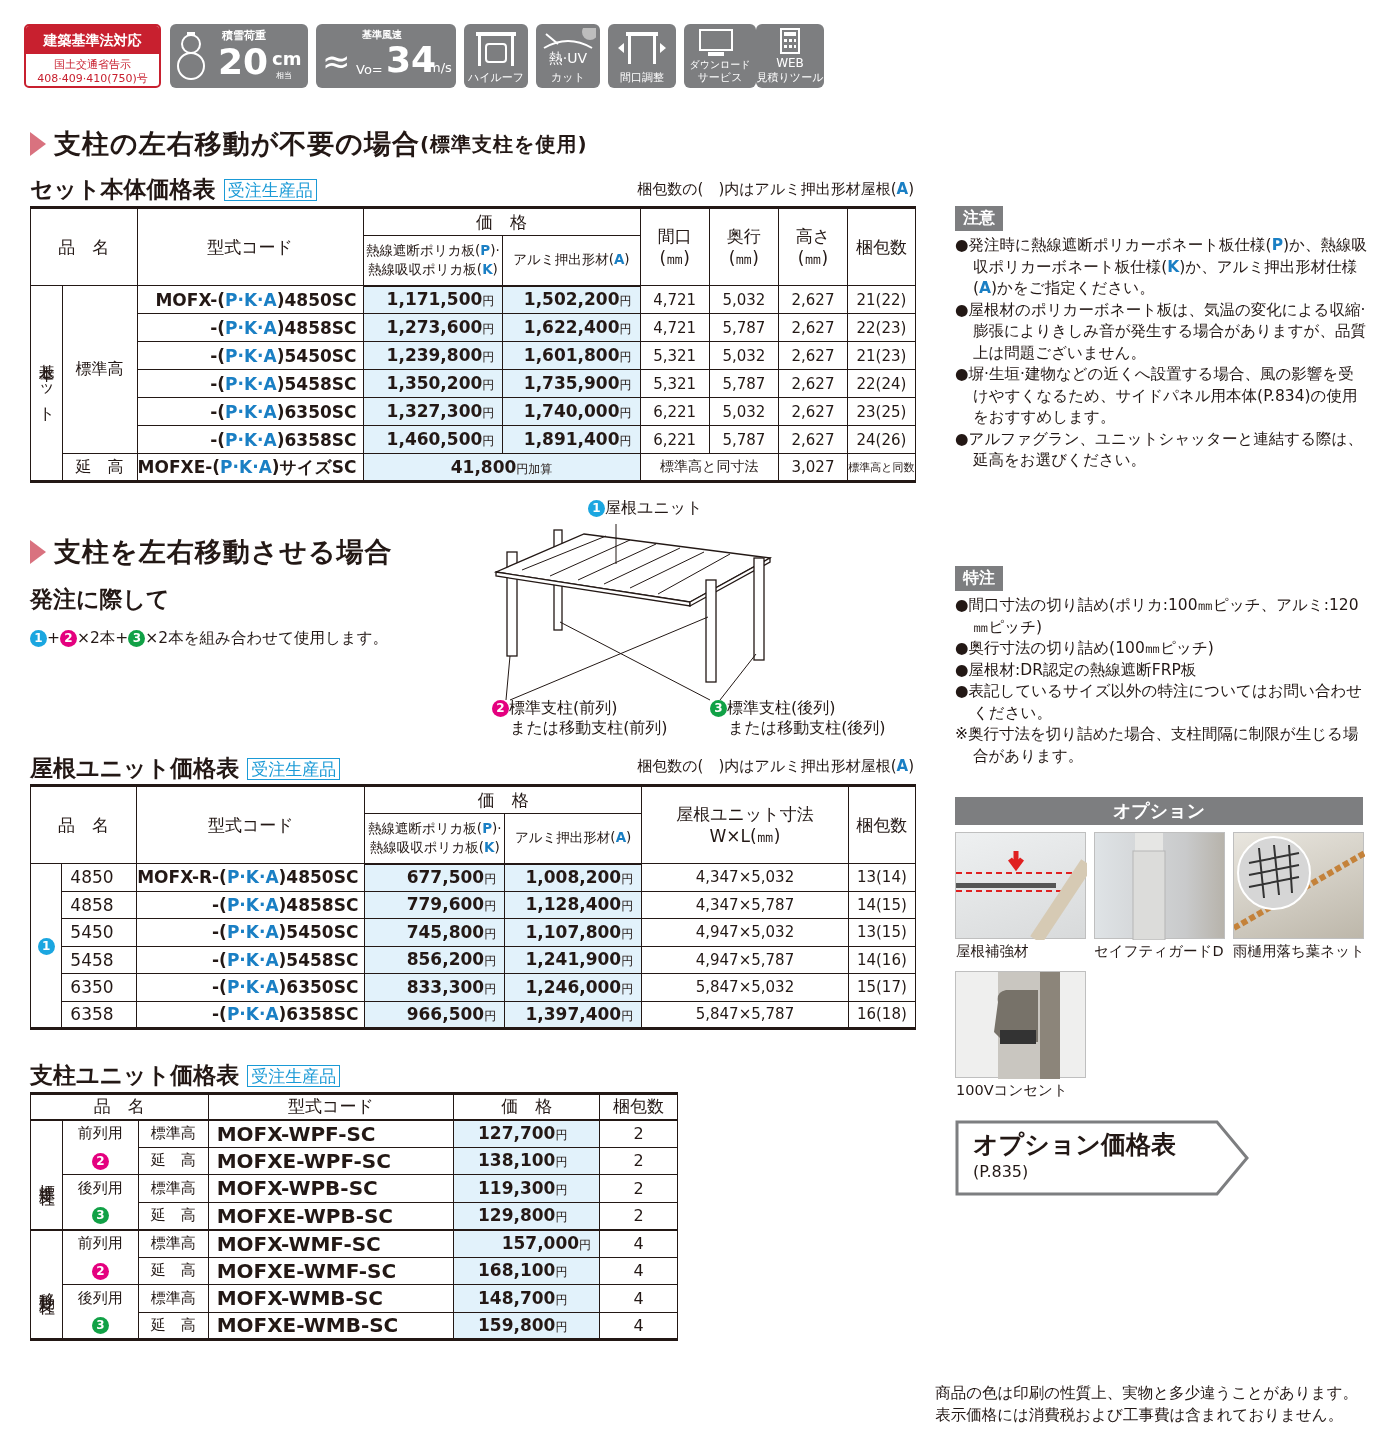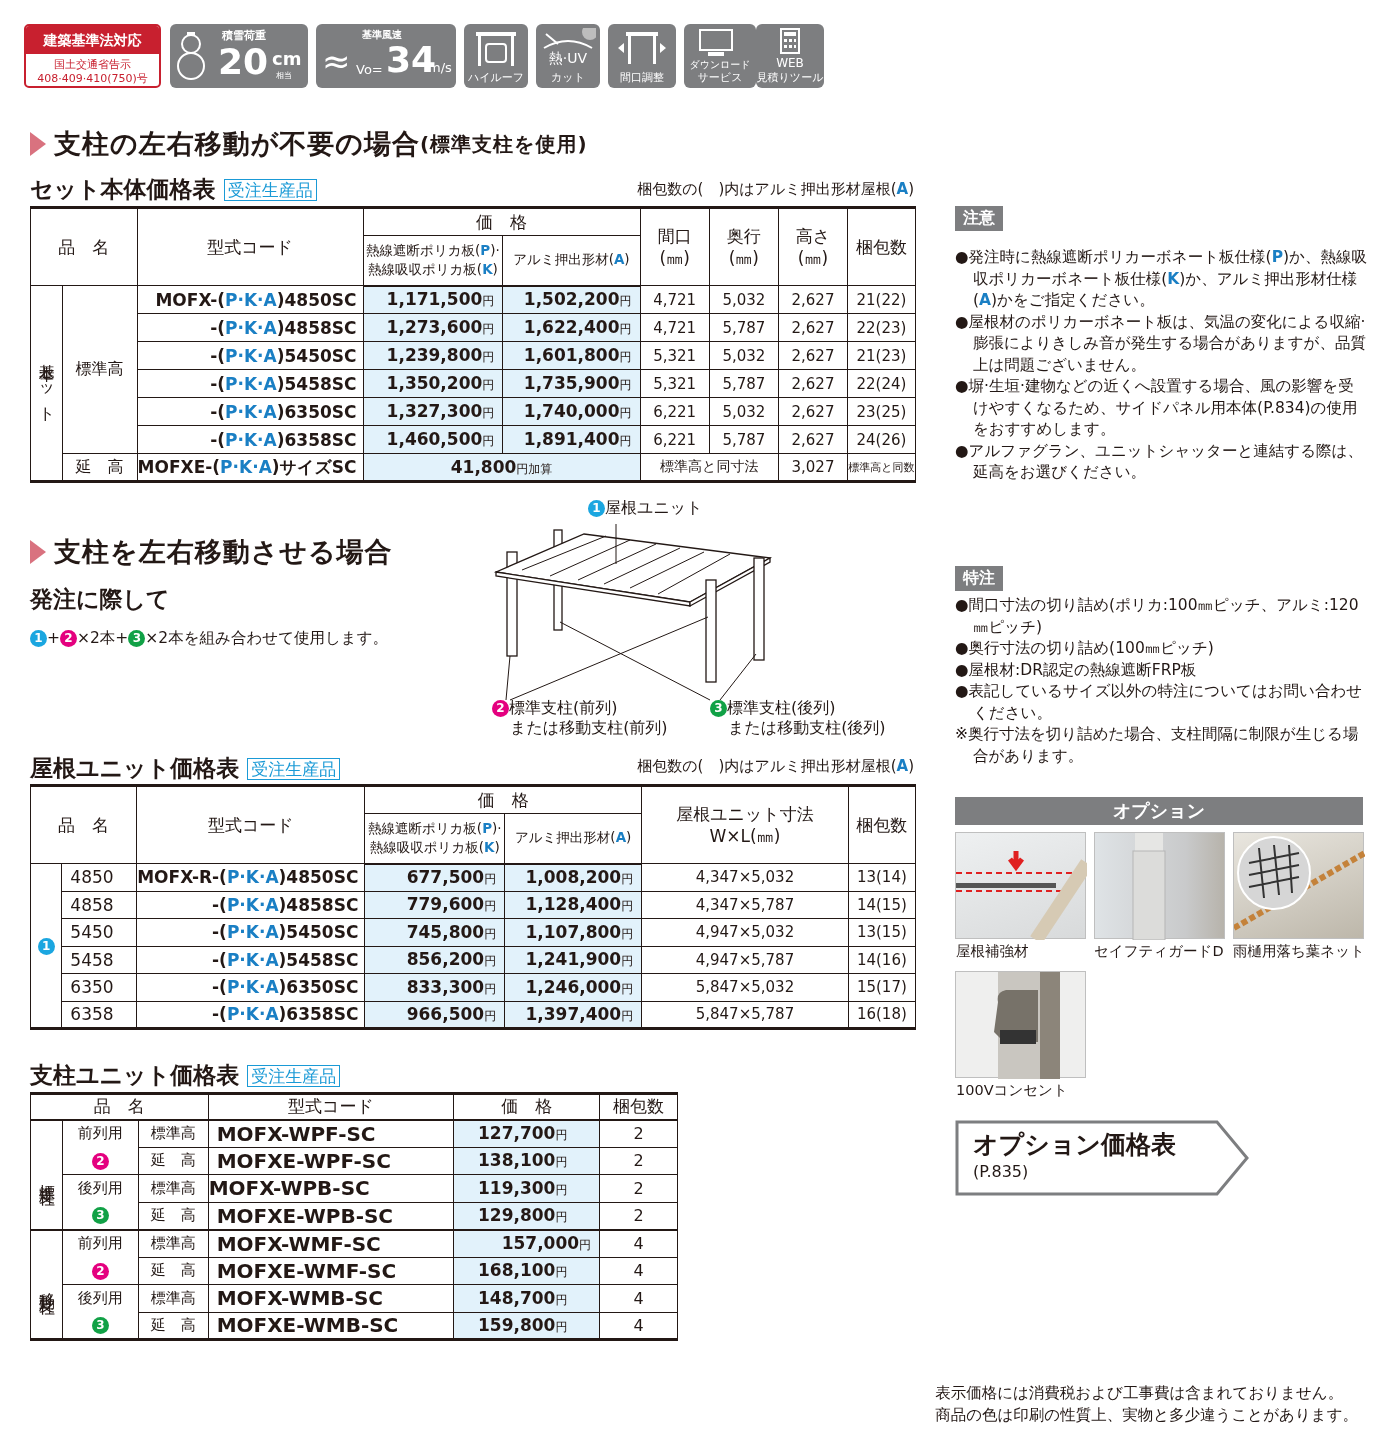--- a/index.html
+++ b/index.html
@@ -404,21 +404,21 @@
   <tr style="height:27.5px">
     <td style="border-top:none"><span class="circ c2">2</span></td>
     <td style="font-size:15px">延　高</td>
     <td class="code" style="text-align:left;padding-left:8px;font-size:20px">MOFXE-WPF-SC</td>
     <td class="price" style="text-align:center"><span>138,100</span><span class="yen">円</span></td>
     <td class="num" style="font-size:16px">2</td>
   </tr>
   <tr style="height:27.5px">
     <td style="font-size:15px;border-bottom:none">後列用</td>
     <td style="font-size:15px">標準高</td>
-    <td class="code" style="text-align:left;font-size:20px">MOFX-WPB-SC</td>
+    <td class="code" style="text-align:left;padding-left:8px;font-size:20px">MOFX-WPB-SC</td>
     <td class="price" style="text-align:center"><span>119,300</span><span class="yen">円</span></td>
     <td class="num" style="font-size:16px">2</td>
   </tr>
   <tr style="height:27.5px;border-bottom:2px solid #231815">
     <td style="border-top:none;border-bottom:2px solid #231815"><span class="circ c3">3</span></td>
     <td style="font-size:15px;border-bottom:2px solid #231815">延　高</td>
     <td class="code" style="text-align:left;padding-left:8px;font-size:20px;border-bottom:2px solid #231815">MOFXE-WPB-SC</td>
     <td class="price" style="text-align:center;border-bottom:2px solid #231815"><span>129,800</span><span class="yen">円</span></td>
     <td class="num" style="font-size:16px;border-bottom:2px solid #231815">2</td>
   </tr>
@@ -450,21 +450,21 @@
     <td style="font-size:15px">延　高</td>
     <td class="code" style="text-align:left;padding-left:8px;font-size:20px">MOFXE-WMB-SC</td>
     <td class="price" style="text-align:center"><span>159,800</span><span class="yen">円</span></td>
     <td class="num" style="font-size:16px">4</td>
   </tr>
 </tbody>
   </table>
 
 <div class="abs" style="left:955px;top:206px;width:412px">
   <span class="sidehdr">注意</span>
-  <div class="bul" style="margin-top:16px">
+  <div class="bul" style="margin-top:4px">
     <div class="li"><span>●発注時に熱線遮断ポリカーボネート板仕様(</span><b>P</b><span>)か、熱線吸収ポリカーボネート板仕様(</span><b>K</b><span>)か、アルミ押出形材仕様(</span><b>A</b><span>)かをご指定ください。</span></div>
     <div class="li">●屋根材のポリカーボネート板は、気温の変化による収縮·膨張によりきしみ音が発生する場合がありますが、品質上は問題ございません。</div>
     <div class="li">●塀·生垣·建物などの近くへ設置する場合、風の影響を受けやすくなるため、サイドパネル用本体(P.834)の使用をおすすめします。</div>
     <div class="li">●アルファグラン、ユニットシャッターと連結する際は、延高をお選びください。</div>
   </div>
 </div>
 
 <div class="abs" style="left:955px;top:566px;width:412px">
   <span class="sidehdr">特注</span>
   <div class="bul" style="margin-top:4px">
@@ -517,15 +517,15 @@
 
 <div class="abs" style="left:955px;top:1120px;width:295px;height:78px">
   <svg class="abs" style="left:0;top:0" width="295" height="78" viewBox="0 0 295 78">
     <polygon points="2,2 262,2 292,38 262,74 2,74" fill="#fff" stroke="#7d7e80" stroke-width="3"></polygon>
   </svg>
   <div class="abs" style="left:18px;top:8px;font-size:25px;font-weight:bold">オプション価格表</div>
   <div class="abs" style="left:18px;top:42px;font-size:16px">(P.835)</div>
 </div>
 
 <div class="abs" style="right:34px;top:1382px;font-size:15.5px;line-height:22px;text-align:left">
+  <div>商品の色は印刷の性質上、実物と多少違うことがあります。</div>
   <div>表示価格には消費税および工事費は含まれておりません。</div>
-  <div>商品の色は印刷の性質上、実物と多少違うことがあります。</div>
 </div>
 
 </body></html>

